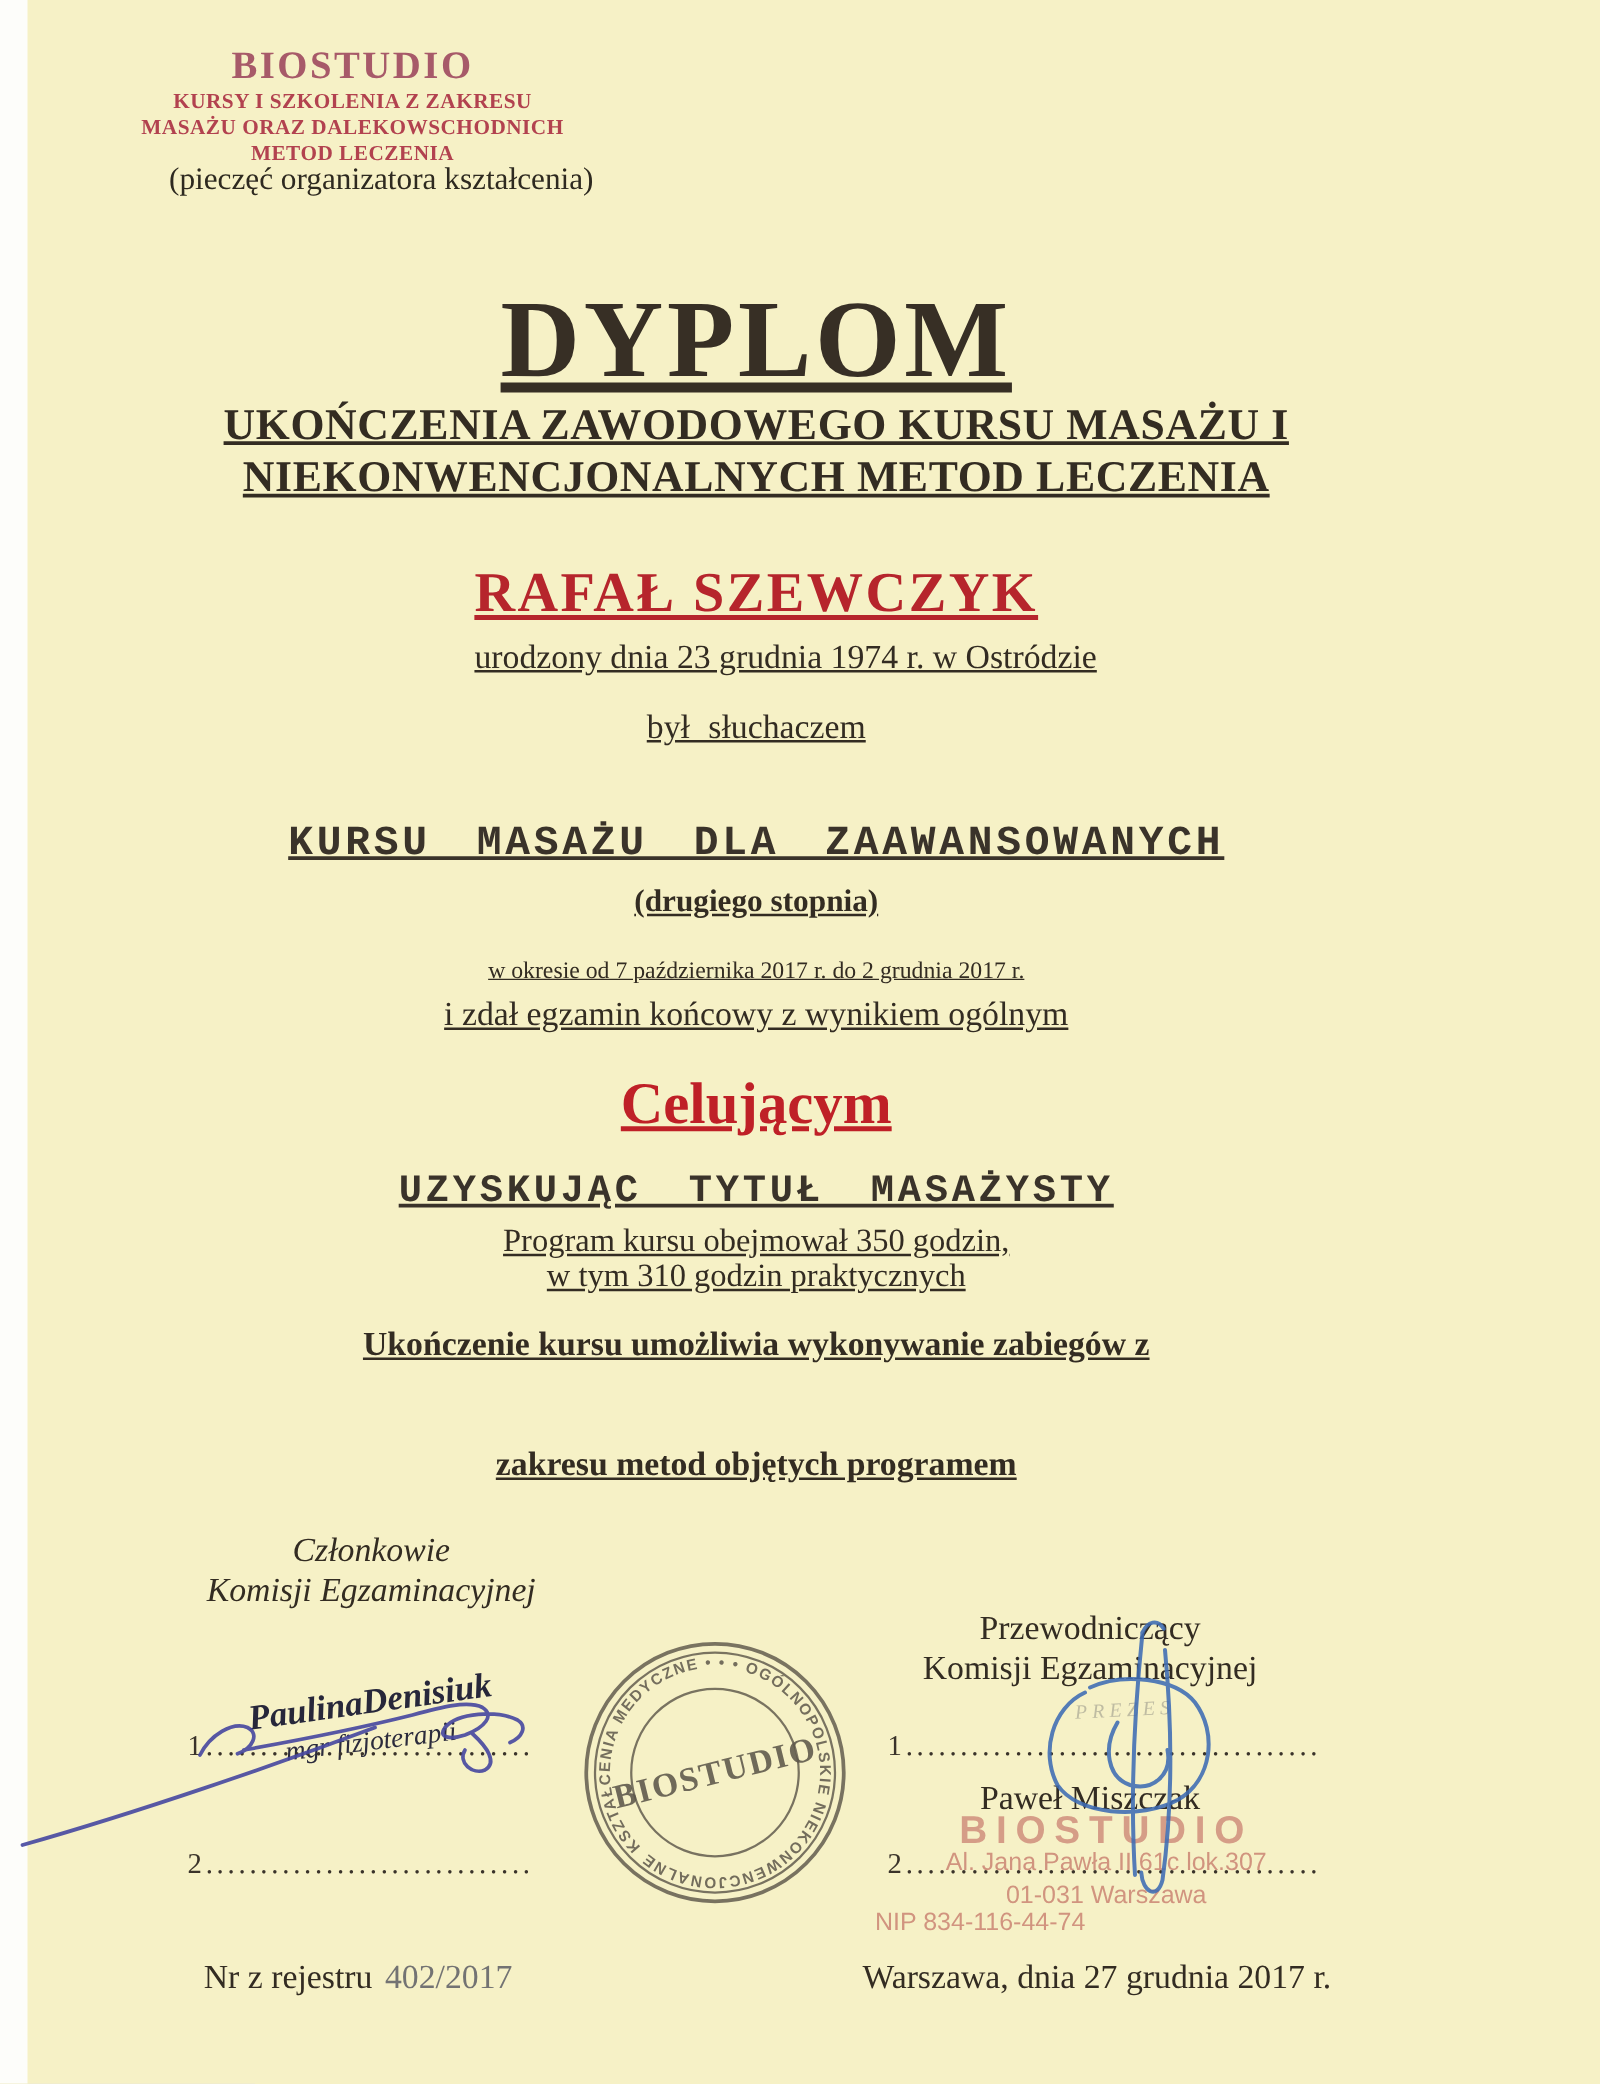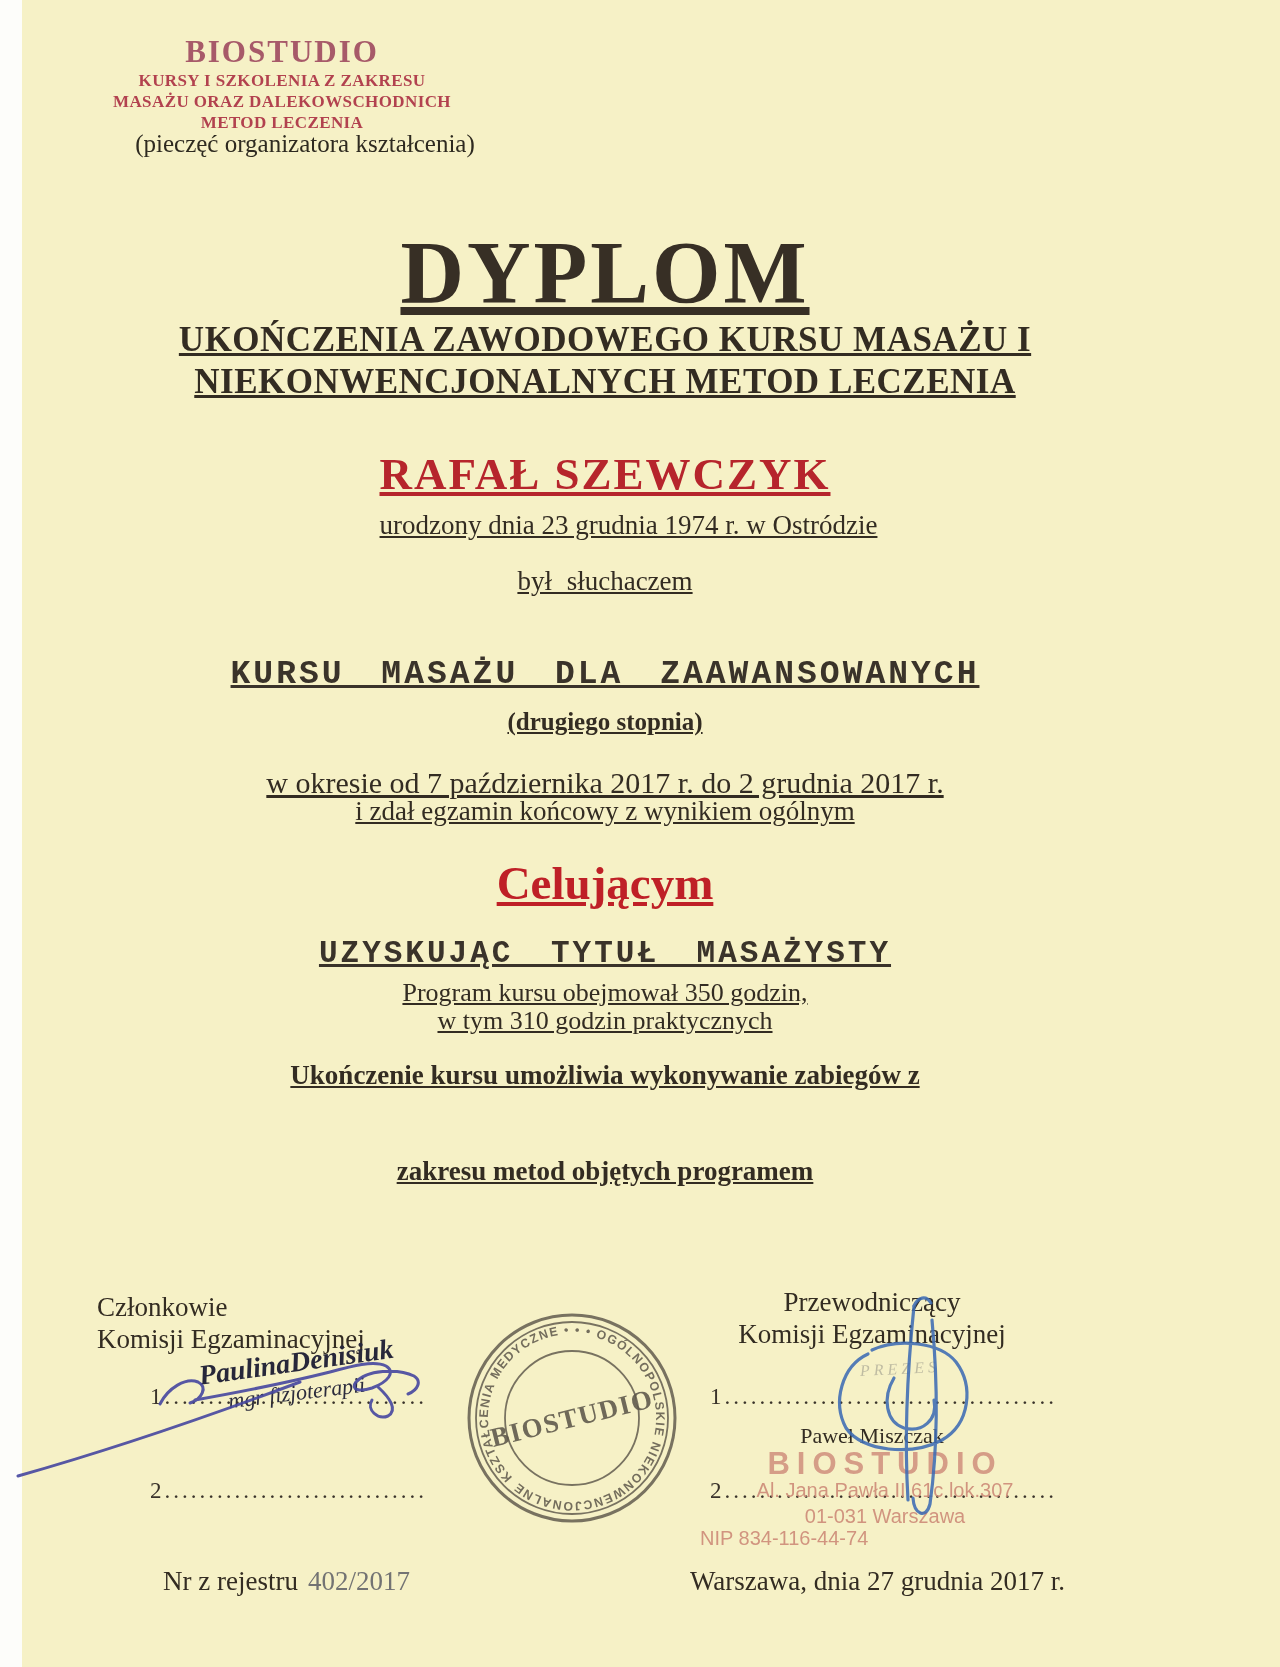--- a/index.html
+++ b/index.html
@@ -21,39 +21,39 @@
   .main{left:0;top:0;width:1210px;height:1667px;text-align:center;pointer-events:none;}
   .main>div{position:absolute;left:0;right:0;text-decoration:underline;}
   .t-title{top:222px;font-size:88px;font-weight:bold;letter-spacing:3px;color:#372f25;}
   .t-sub1{top:320px;font-size:35px;font-weight:bold;letter-spacing:.5px;}
   .t-sub2{top:362px;font-size:35px;font-weight:bold;letter-spacing:.5px;}
   .t-name{top:448px;font-size:45px;font-weight:bold;letter-spacing:2px;color:#b6252c;}
   .t-born{top:510px;font-size:27px;padding-left:47px;}
   .t-role{top:566px;font-size:27px;word-spacing:8px;}
   .t-course{top:656px;font-size:33px;font-weight:bold;font-family:"Liberation Mono", monospace;letter-spacing:3px;word-spacing:14px;color:#3a332a;}
   .t-level{top:708px;font-size:25px;font-weight:bold;}
-  .t-period{top:766px;font-size:30px;}
+  .t-period{top:766px;font-size:19px;}
   .t-exam{top:796px;font-size:27px;}
   .t-grade{top:856px;font-size:47px;font-weight:bold;color:#bf2027;}
   .t-earned{top:936px;font-size:31px;font-weight:bold;font-family:"Liberation Mono", monospace;letter-spacing:3px;word-spacing:16px;color:#3a332a;}
   .t-hours1{top:978px;font-size:26px;}
   .t-hours2{top:1006px;font-size:26px;}
   .t-note1{top:1060px;font-size:27px;font-weight:bold;}
   .t-note2{top:1156px;font-size:27px;font-weight:bold;}
   
-  .committee-head{left:97px;top:1291px;width:400px;text-align:left;font-size:27px;line-height:32px;}
+  .committee-head{left:97px;top:1224px;width:400px;text-align:center;font-size:27px;line-height:32px;font-style:italic;}
   .chair-head{left:672px;top:1286px;width:400px;text-align:center;font-size:27px;line-height:32px;}
   .sig-line{font-size:23px;letter-spacing:3px;color:#3a332a;white-space:nowrap;}
   .l1-left{left:150px;top:1384px;}
   .l2-left{left:150px;top:1478px;}
   .l1-right{left:710px;top:1384px;}
   .l2-right{left:710px;top:1478px;z-index:2;}
   .name-stamp{left:198px;top:1346px;width:200px;font-size:28px;font-weight:bold;font-style:italic;color:#27273a;transform:rotate(-8deg);white-space:nowrap;letter-spacing:0;}
   .name-stamp-title{left:228px;top:1380px;font-size:22px;font-style:italic;color:#2b2b3c;transform:rotate(-7deg);white-space:nowrap;}
-  .chair-name{left:672px;top:1423px;width:400px;text-align:center;font-size:22px;z-index:3;}
+  .chair-name{left:672px;top:1423px;width:400px;text-align:center;font-size:27px;z-index:3;}
   .faint-note{left:860px;top:1360px;font-size:16px;letter-spacing:4px;color:#9b998b;opacity:.6;transform:rotate(-3deg);font-style:italic;}
   
   .red-stamp-brand{left:700px;top:1446px;width:370px;text-align:center;font-family:"Liberation Sans", sans-serif;font-size:31px;font-weight:bold;letter-spacing:7px;color:#d08f7d;opacity:.85;z-index:1;}
   .red-stamp-l1{left:700px;top:1479px;width:370px;text-align:center;font-family:"Liberation Sans", sans-serif;font-size:20px;color:#cd8b78;opacity:.9;z-index:3;}
   .red-stamp-l2{left:700px;top:1505px;width:370px;text-align:center;font-family:"Liberation Sans", sans-serif;font-size:20px;color:#cd8b78;opacity:.9;}
   .red-stamp-l3{left:700px;top:1527px;width:370px;text-align:left;font-family:"Liberation Sans", sans-serif;font-size:20px;color:#cd8b78;opacity:.9;}
   
   .footer-left{left:163px;top:1566px;font-size:27px;white-space:nowrap;}
   .footer-left .reg-no{color:#737373;margin-left:10px;}
   .footer-right{left:690px;top:1566px;width:360px;text-align:center;font-size:27px;white-space:nowrap;}

